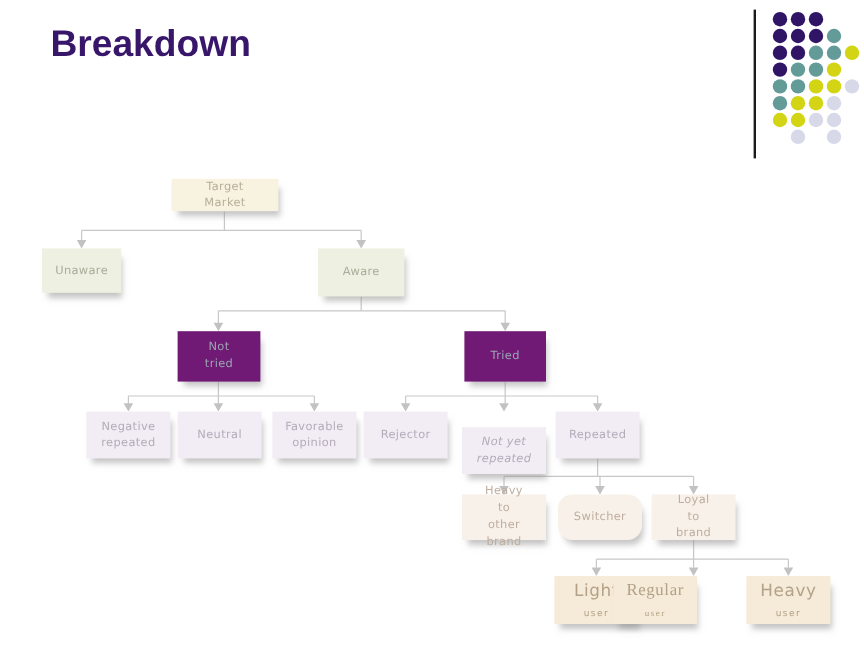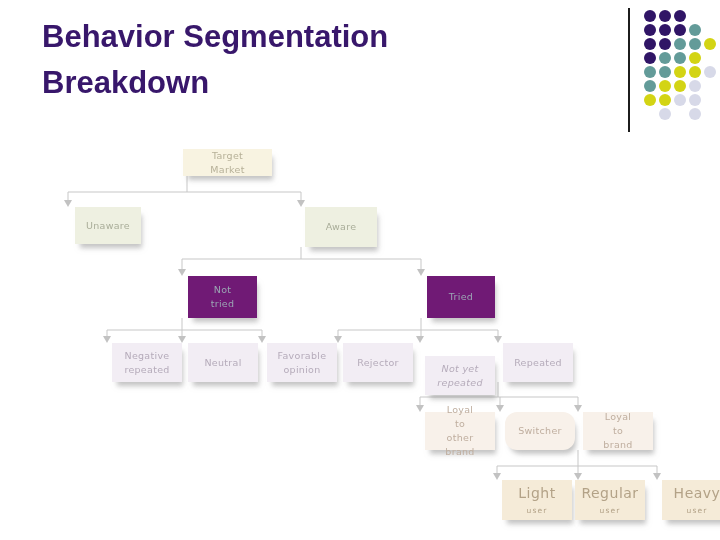--- a/index.html
+++ b/index.html
@@ -19,21 +19,21 @@
     position:absolute;left:628px;top:8px;width:2px;height:124px;background:#1c1c1c;
   }
   .dot-pattern{position:absolute;left:644px;top:10px;width:80px;height:118px;}
   .dot{position:absolute;width:12px;height:12px;border-radius:50%;}
   
   .connectors{position:absolute;left:0;top:0;width:720px;height:540px;pointer-events:none;}
   .node{
     position:absolute;display:flex;align-items:center;justify-content:center;
     text-align:center;font-size:9.5px;line-height:1.45;letter-spacing:.3px;
     box-shadow:3px 6px 5px -2px rgba(148,148,148,.55);
-    padding:1px 18px;box-sizing:border-box;margin-left:40px;
+    padding:1px 18px;box-sizing:border-box;
   }
   .lv1{background:#f8f3e1;color:#b6b098;}
   .lv2{background:#eef0e1;color:#a9ad99;}
   .lv3{background:#701a75;color:#9ba6b4;}
   .lv4{background:#f2edf4;color:#b5abba;}
   .lv5{background:#f8f1ea;color:#bfae9f;}
   .lv6{background:#f5ebd8;color:#b3a287;}
   .n-target    {left:143px;top:149px;width:89px;height:27px;}
   .n-unaware   {left:35px; top:207px;width:66px;height:37px;}
   .n-aware     {left:265px;top:207px;width:72px;height:40px;}
@@ -42,32 +42,31 @@
   .n-negative  {left:72px; top:343px;width:70px;height:39px;}
   .n-neutral   {left:148px;top:343px;width:70px;height:39px;}
   .n-favorable {left:227px;top:343px;width:70px;height:39px;}
   .n-rejector  {left:303px;top:343px;width:70px;height:39px;}
   .n-notyet    {left:385px;top:356px;width:70px;height:39px;font-style:italic;}
   .n-repeated  {left:463px;top:343px;width:70px;height:39px;}
   .n-loyalother{left:385px;top:412px;width:70px;height:38px;}
   .n-switcher  {left:465px;top:412px;width:70px;height:38px;border-radius:12px;}
   .n-loyalbrand{left:543px;top:412px;width:70px;height:38px;}
   .n-light     {left:462px;top:480px;width:70px;height:40px;}
-  .n-regular   {left:535px;top:480px;width:70px;height:40px;}
+  .n-regular   {left:511px;top:480px;width:70px;height:40px;font-family:Liberation Serif, serif;}
   .n-heavy     {left:622px;top:480px;width:70px;height:40px;}
   .user-big{display:block;font-size:14px;letter-spacing:.5px;}
   .user-small{display:block;font-size:7.5px;letter-spacing:1.2px;margin-top:2px;}
 </style>
 </head>
 <body>
 
 <div class="slide">
 
   <div class="title">
-    <div>Behavior Segmentation</div>
     <div>Breakdown</div>
   </div>
 
   <div class="accent-line"></div>
   <div class="dot-pattern">
       <span class="dot" style="left: 0px; top: 0px; background: rgb(48, 21, 102);"></span>
       <span class="dot" style="left: 15px; top: 0px; background: rgb(48, 21, 102);"></span>
       <span class="dot" style="left: 30px; top: 0px; background: rgb(48, 21, 102);"></span>
       <span class="dot" style="left: 0px; top: 14px; background: rgb(48, 21, 102);"></span>
       <span class="dot" style="left: 15px; top: 14px; background: rgb(48, 21, 102);"></span>
@@ -163,21 +162,21 @@
     <span>Rejector</span>
   </div>
   <div class="node lv4 n-notyet">
     <span>Not yet repeated</span>
   </div>
   <div class="node lv4 n-repeated">
     <span>Repeated</span>
   </div>
 
   <div class="node lv5 n-loyalother">
-    <span>Loyal to other brand</span>
+    <span>Heavy to other brand</span>
   </div>
   <div class="node lv5 n-switcher">
     <span>Switcher</span>
   </div>
   <div class="node lv5 n-loyalbrand">
     <span>Loyal to brand</span>
   </div>
 
   <div class="node lv6 n-light">
     <span>

